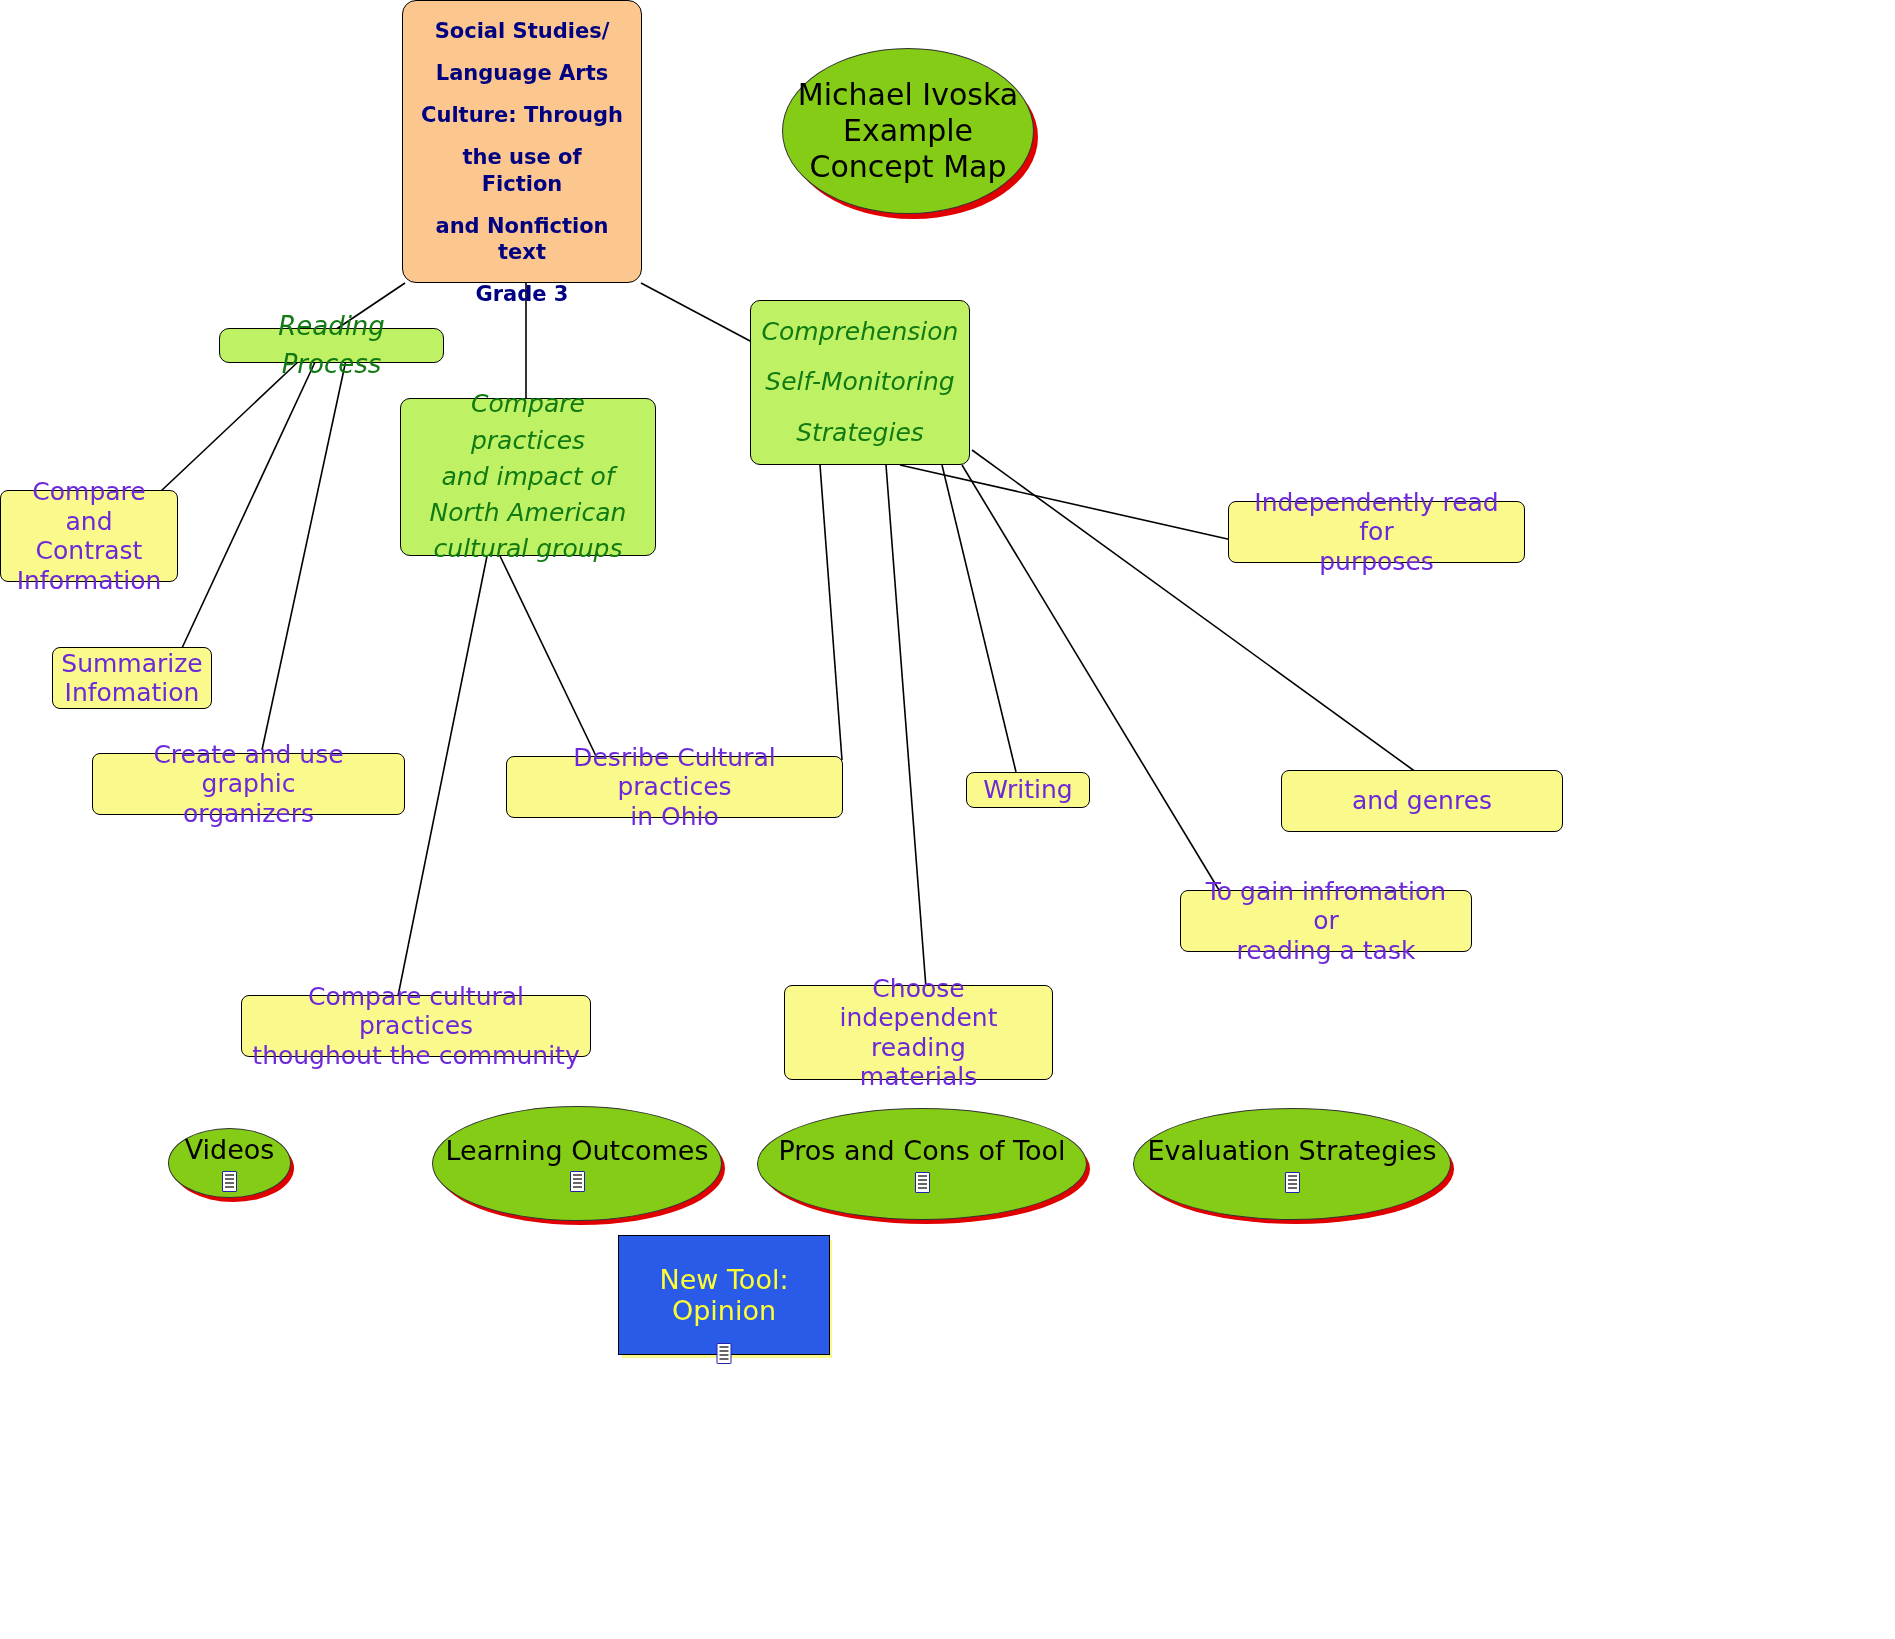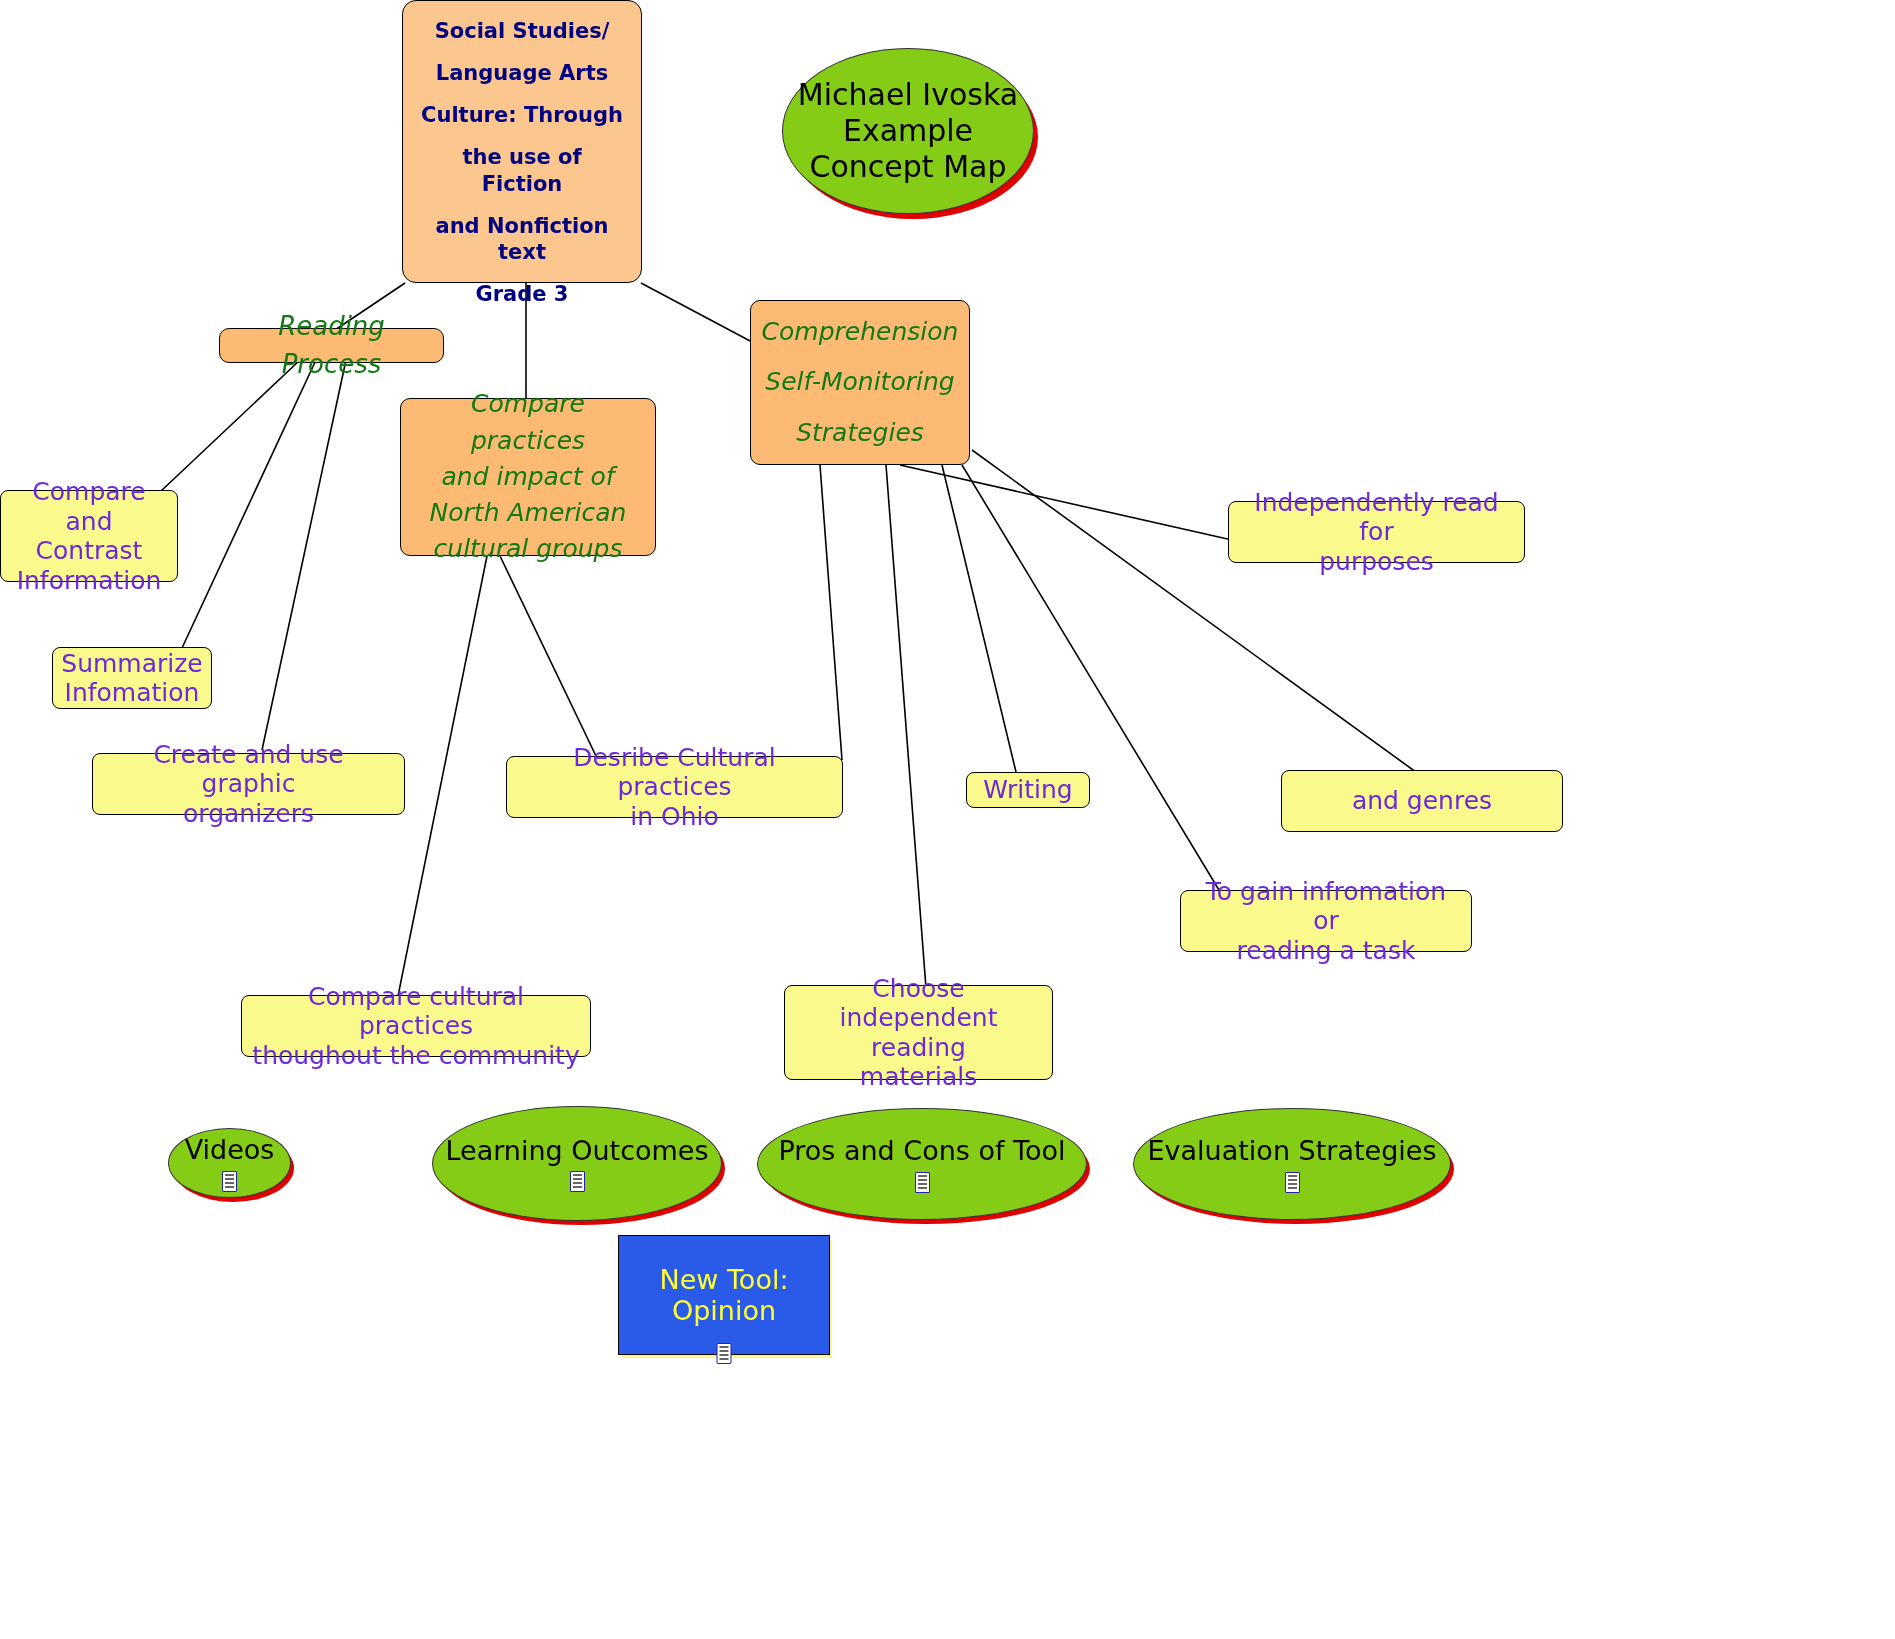--- a/index.html
+++ b/index.html
@@ -18,21 +18,21 @@
   .root{
     background:#FBC78E;border:1px solid #000;border-radius:14px;
     color:#000080;font-weight:bold;font-size:21px;line-height:1.25;
     flex-direction:column;padding:10px 8px;
   }
   .root .para{margin:8px;}
   .root .gap{height:20px;}
 
   
   .gray{
-    background:#fdba74;border:1px solid #000;border-radius:10px;
+    background:#bef264;border:1px solid #000;border-radius:10px;
     color:#127A12;font-style:italic;font-size:26px;line-height:1.45;
     flex-direction:column;padding:6px 12px;
   }
   .gray.small{font-size:25px;}
 
   
   .yellow{
     background:#FAFA8C;border:1px solid #000;border-radius:8px;
     color:#6d28d9;font-size:25px;line-height:1.18;
     flex-direction:column;padding:4px 10px;

